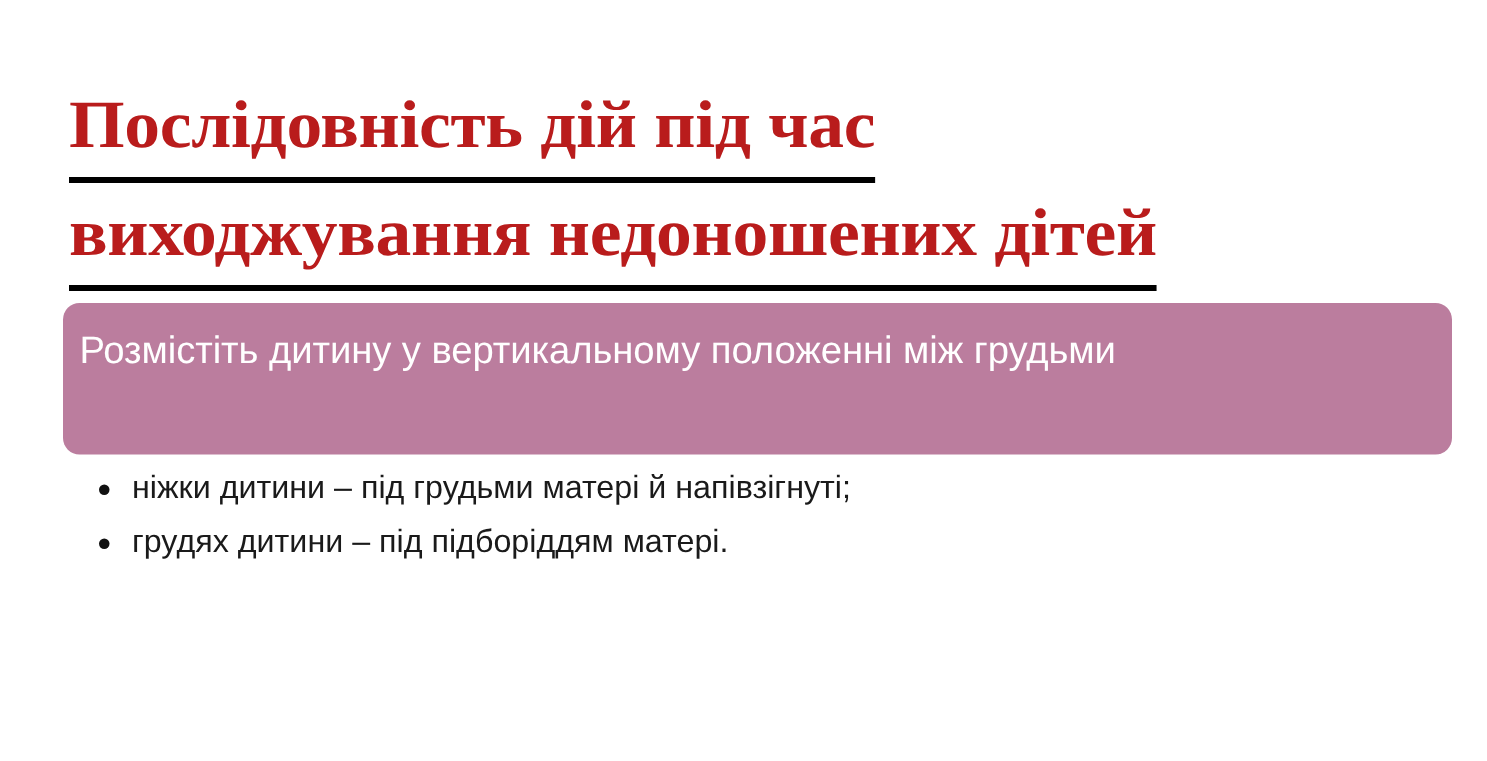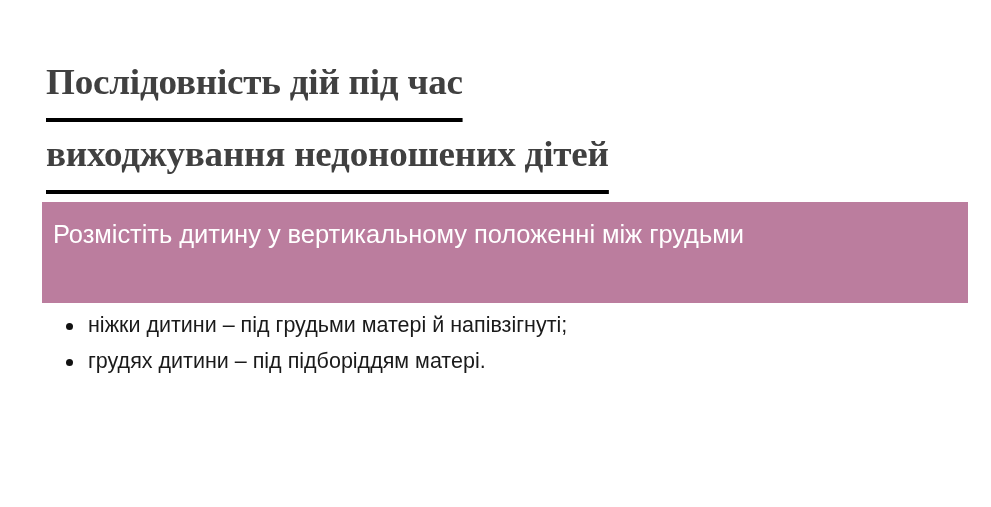--- a/index.html
+++ b/index.html
@@ -28,43 +28,43 @@
   .title-block {
     position: absolute;
     left: 46px;
     top: 50px;
     width: 935px;
   }
   .title-line {
     display: block;
     font-family: "Liberation Serif", "DejaVu Serif", serif;
     font-weight: bold;
-    font-size: 35px;
+    font-size: 45px;
     line-height: 66px;
-    color: #404040;
+    color: #b91c1c;
     letter-spacing: -0.2px;
     white-space: nowrap;
   }
   .title-line > span.t-underline {
     display: inline-block;
     border-bottom: 4px solid #000000;
     padding-bottom: 2px;
     transform: scaleX(1.06);
     transform-origin: left center;
   }
 
   
   .banner {
     position: absolute;
     left: 42px;
     top: 202px;
     width: 926px;
     height: 101px;
     background: #bb7d9e;
-    border-radius: 0;
+    border-radius: 11px;
     box-sizing: border-box;
     padding: 13px 16px 0 11px;
   }
   .banner-text {
     font-family: "Liberation Sans", sans-serif;
     font-size: 25.5px;
     line-height: 38px;
     color: #ffffff;
     font-weight: normal;
     letter-spacing: -0.05px;

